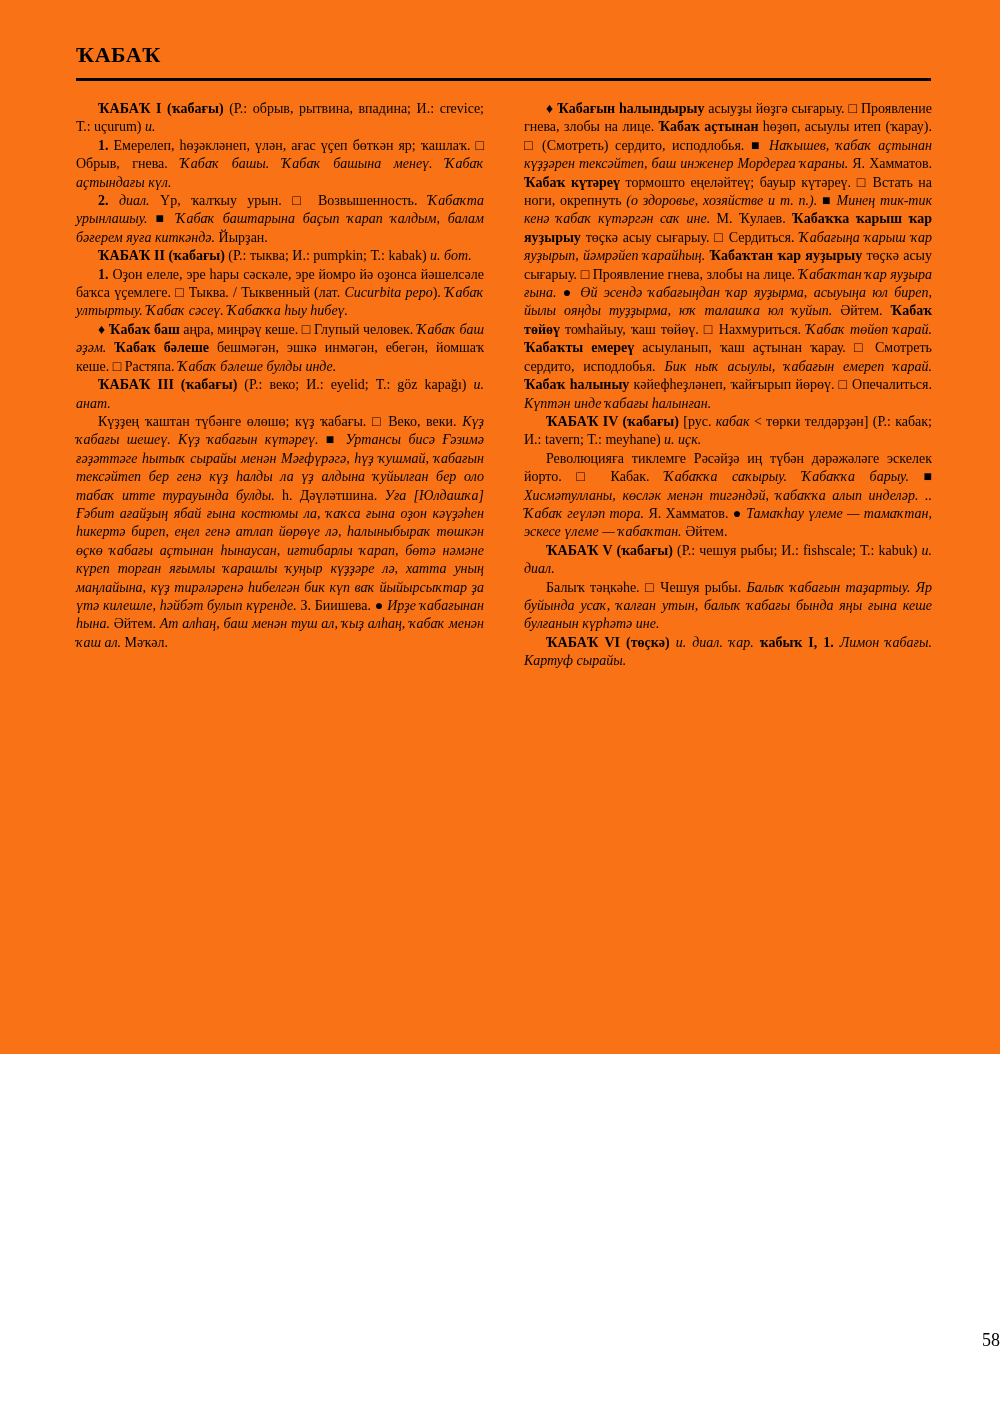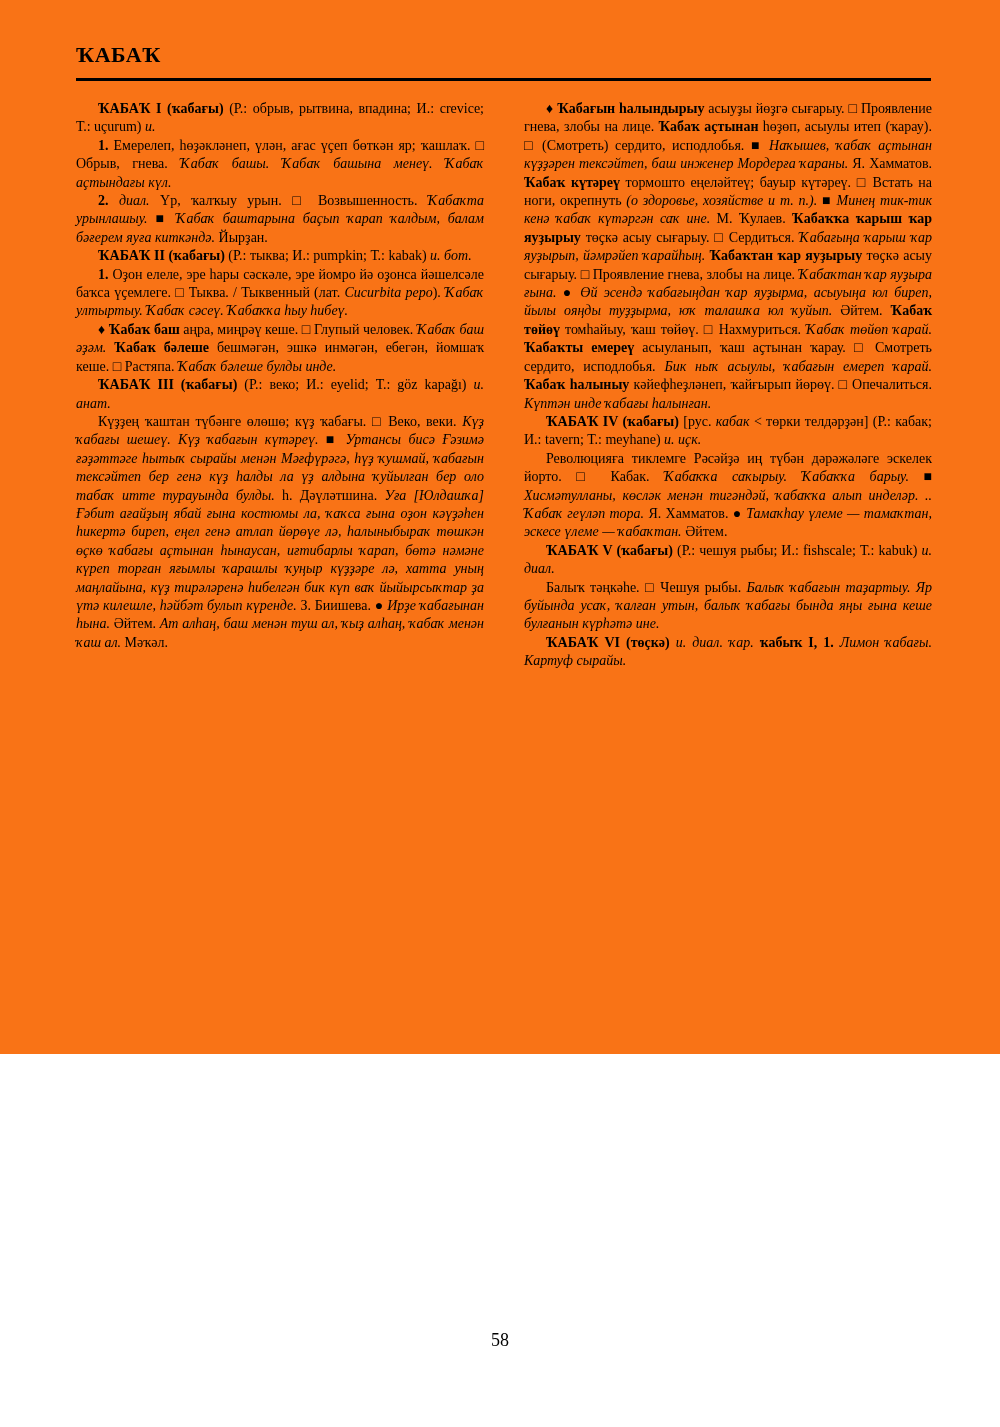--- a/index.html
+++ b/index.html
@@ -69,21 +69,21 @@
   .dot::before      { content: "\25CF"; }
   .mark {
     font-style: normal;
     font-weight: normal;
   }
   .folio {
     position: absolute;
     left: 0;
     top: 1330px;
     width: 1000px;
-    text-align: center;
+    text-align: right;
     font-size: 18px;
   }
 </style>
 </head>
 <body>
 
 <div class="page">
 
   <div class="running-head">ҠАБАҠ</div>
   <div class="head-rule"></div>

